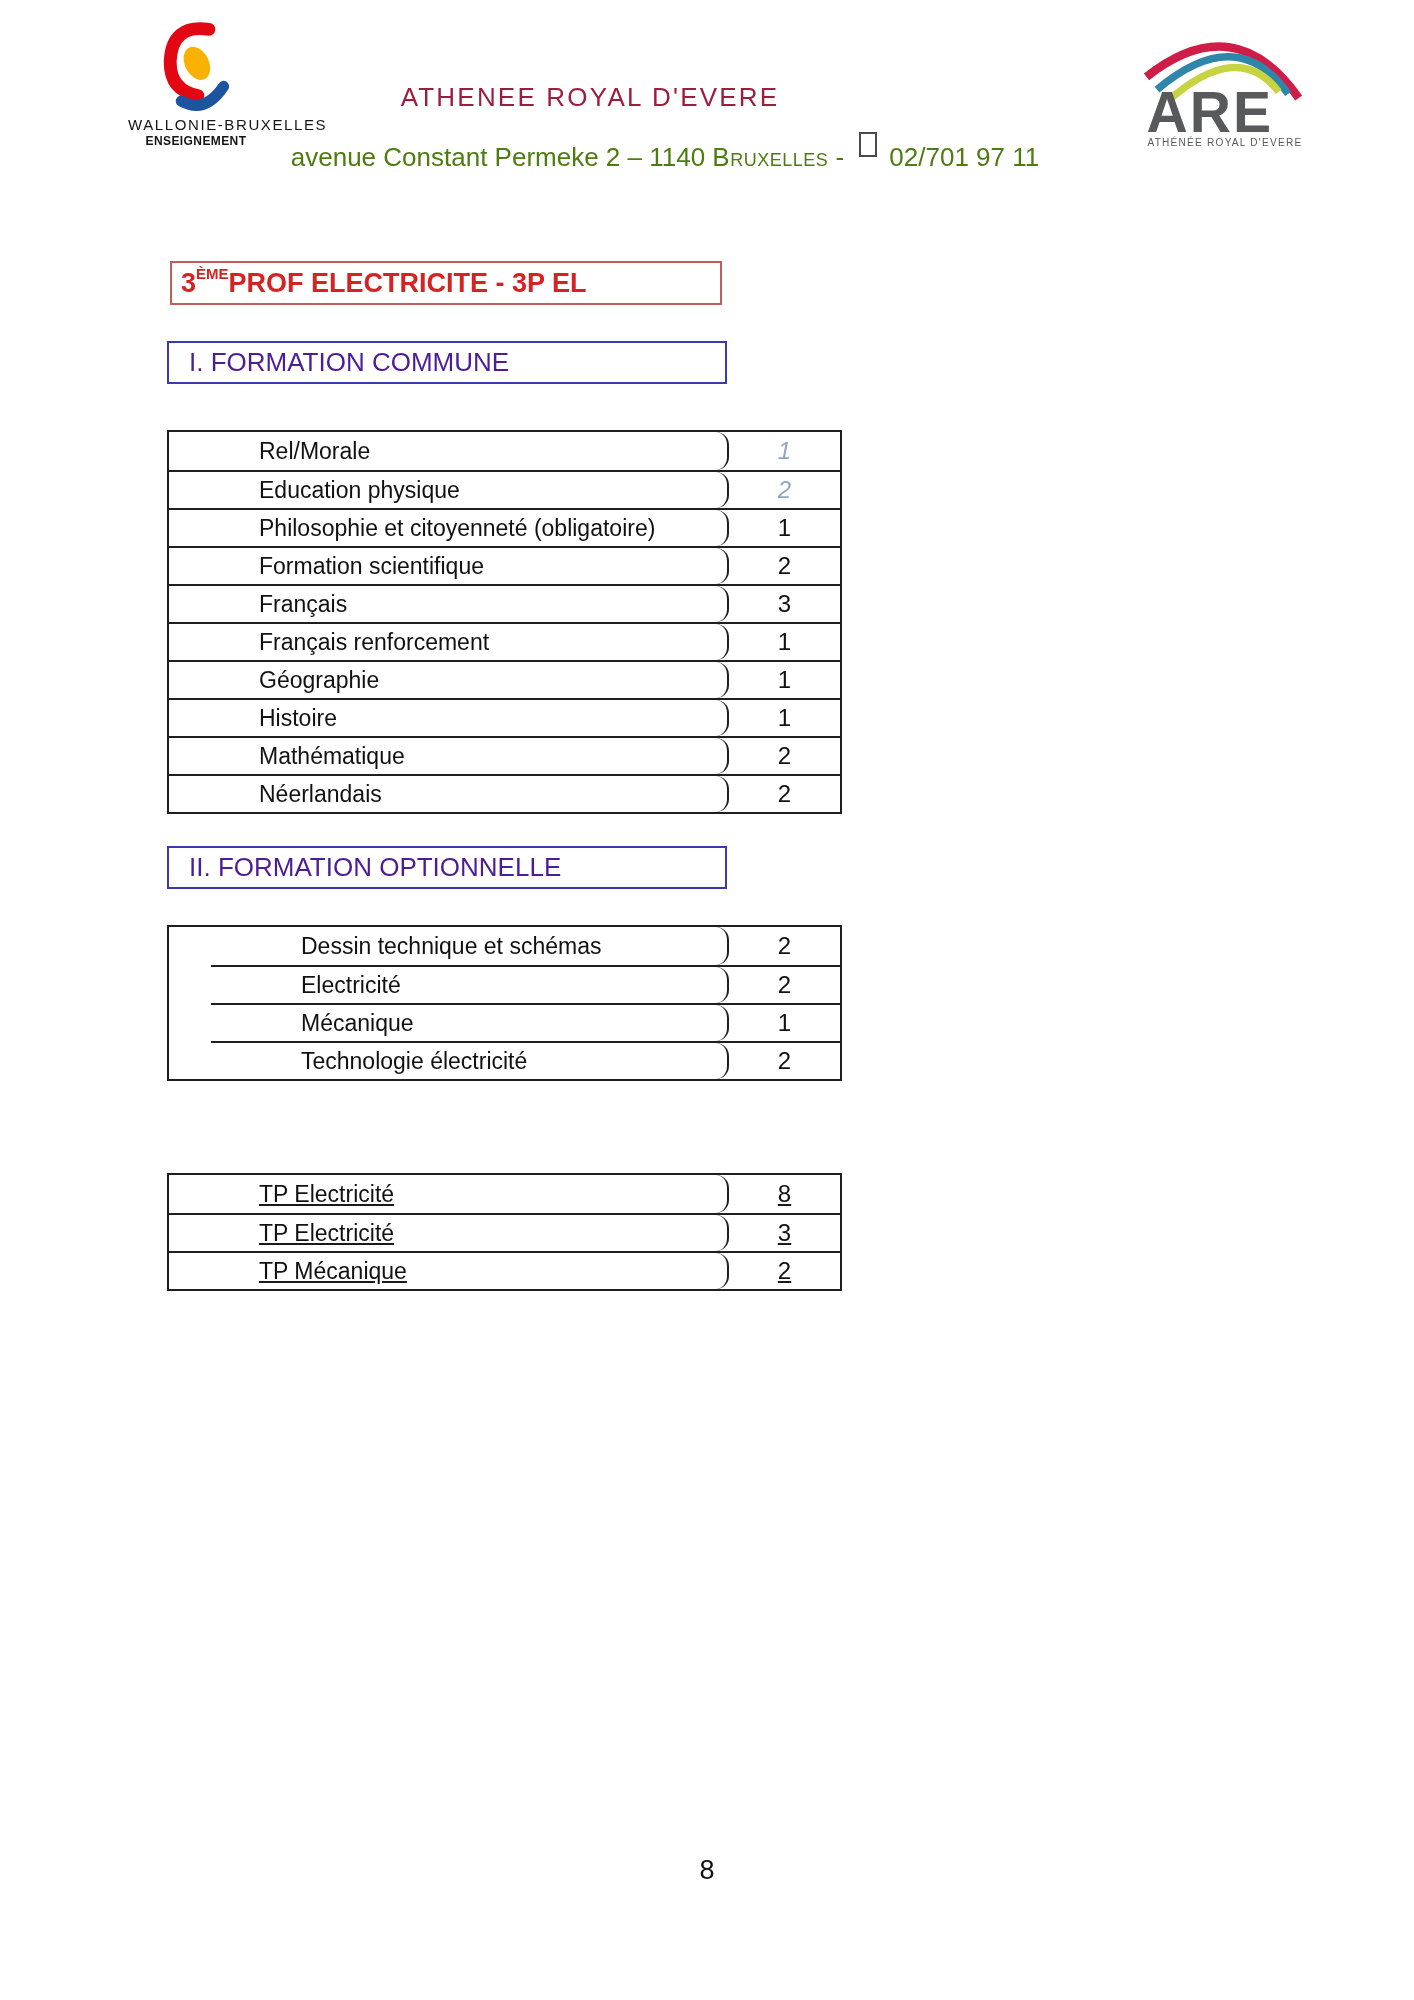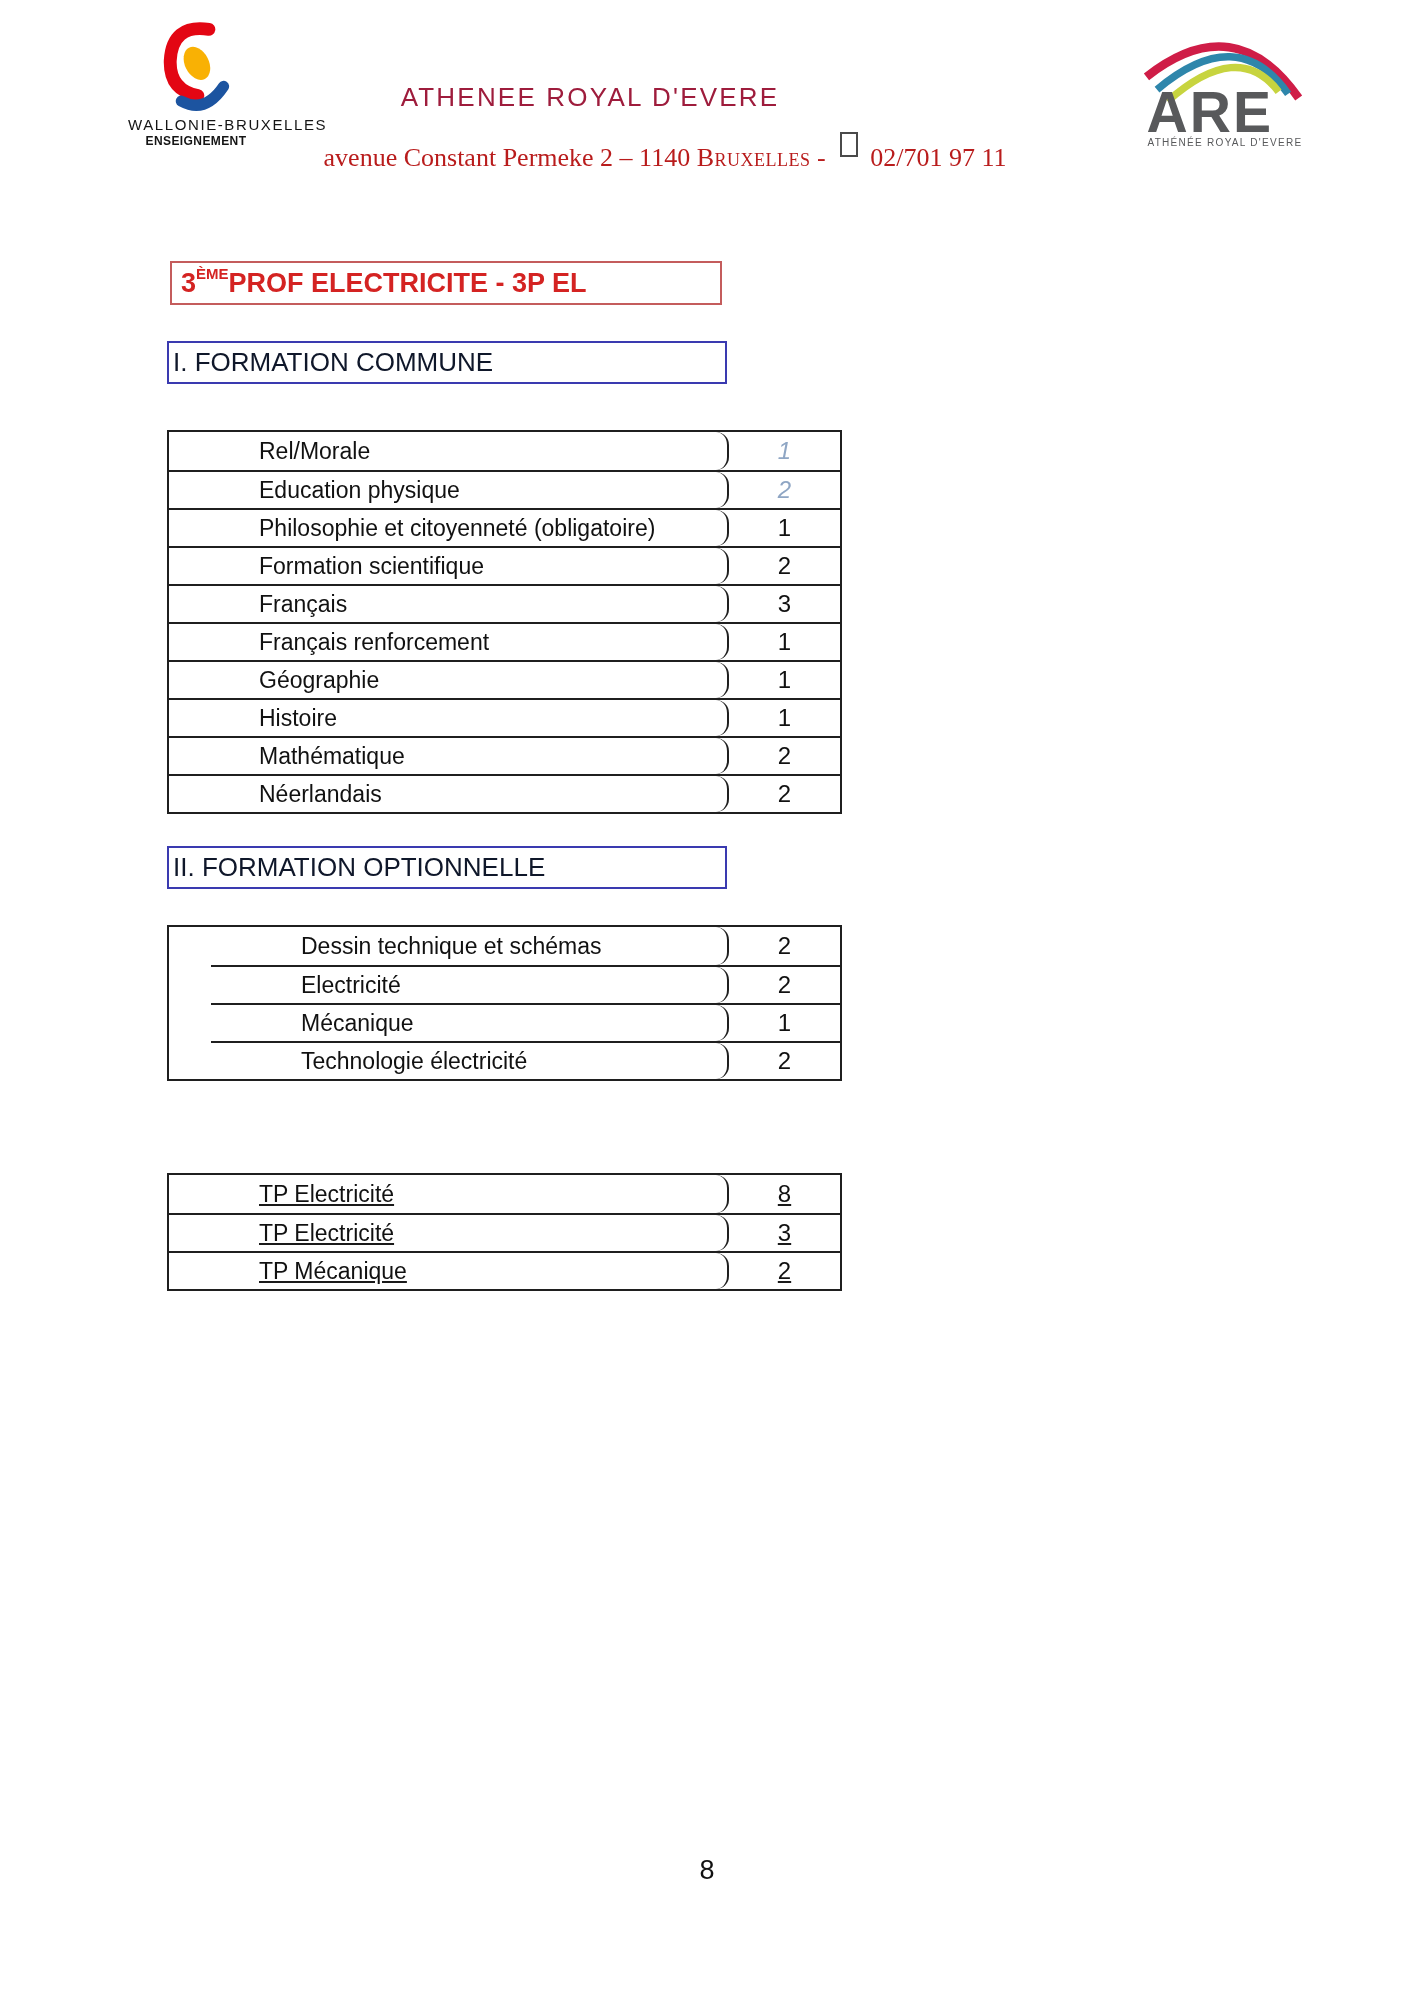--- a/index.html
+++ b/index.html
@@ -15,21 +15,21 @@
   .wbe-cap1 { font-size:15px; letter-spacing:1.6px; color:#151515; white-space:nowrap; }
   .wbe-cap2 { font-size:12px; font-weight:bold; letter-spacing:0.4px; color:#151515; margin-top:1px; }
 
   .school-name {
     position:absolute; left:280px; top:82px; width:620px; text-align:center;
     font-size:26px; letter-spacing:2.2px; color:#9e1c3c;
   }
 
   .address-line {
     position:absolute; left:150px; top:141px; width:1030px; text-align:center;
-    font-size:26px; color:#b91c1c; white-space:nowrap;font-family:Liberation Serif, serif;
+    font-size:26px; color:#4d7c0f; white-space:nowrap;
   }
   .city-smallcaps { font-variant:small-caps; letter-spacing:0.5px; }
   .glyph-box {
     display:inline-block; width:14px; height:21px; border:2px solid #4a4a4a;
     position:relative; top:-9px; margin:0 12px 0 8px; vertical-align:baseline;
   }
 
   .are-logo { position:absolute; left:1138px; top:26px; width:185px; }
 
   
@@ -38,22 +38,22 @@
     box-sizing:border-box; border:2px solid #c45c5c; background:#fff;
     display:flex; align-items:center; padding-left:9px;
     color:#d42322; font-weight:bold; font-size:27px; white-space:nowrap;
   }
   .class-banner .sup { font-size:15px; position:relative; top:-10px; }
 
   
   .section-box {
     position:absolute; left:167px; width:560px; height:43px;
     box-sizing:border-box; border:2px solid #3a3ab0; background:#fff;
-    display:flex; align-items:center; padding-left:4px;
-    color:#0f172a; font-size:26px; white-space:nowrap;
+    display:flex; align-items:center; padding-left:20px;
+    color:#4c1d95; font-size:26px; white-space:nowrap;
   }
   #section-commune { top:341px; }
   #section-optionnelle { top:846px; }
 
   
   .subject-table {
     position:absolute; left:167px; width:675px;
     box-sizing:border-box; border:2px solid #1f1f1f; background:#fff;
   }
   #table-commune { top:430px; }

